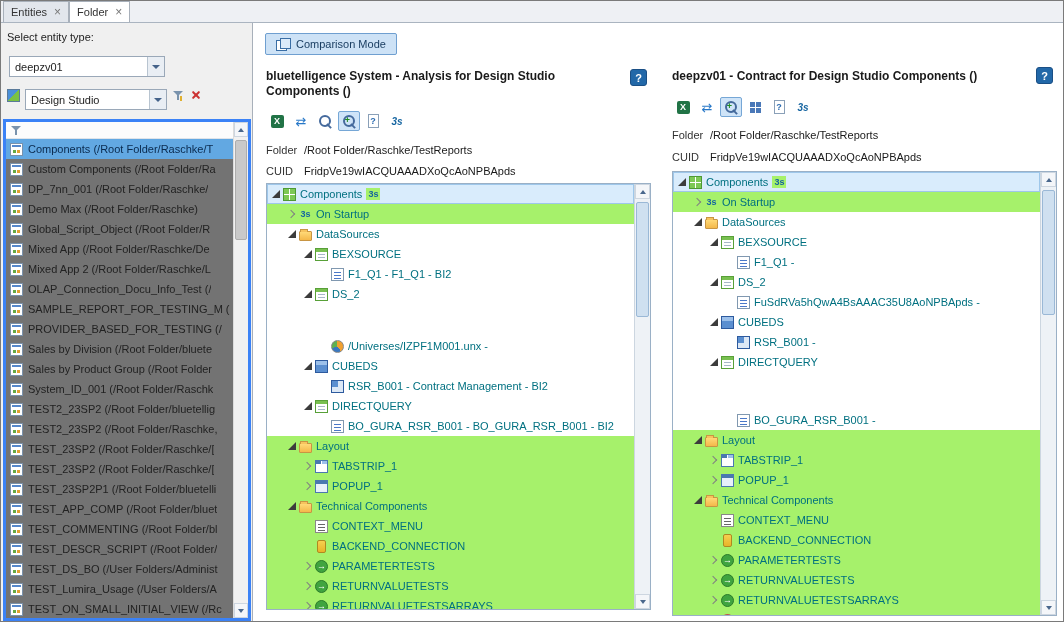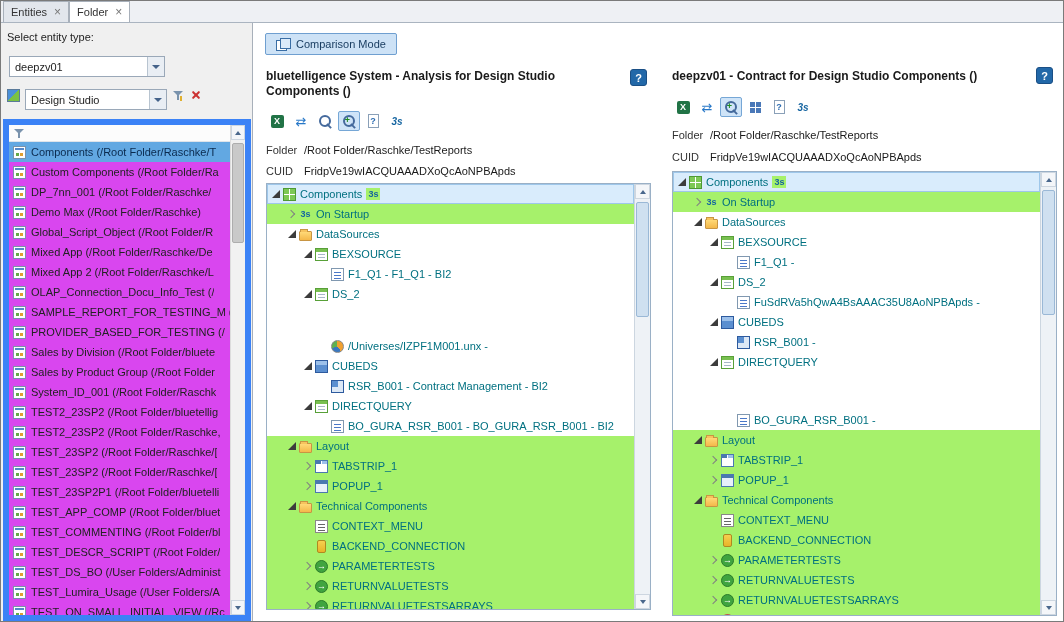--- a/index.html
+++ b/index.html
@@ -30,21 +30,21 @@
 
   .funnel{display:inline-block;width:13px;height:13px;position:relative;}
   .funnel::before{content:"";position:absolute;left:1px;top:2px;border-left:5px solid transparent;border-right:5px solid transparent;border-top:5px solid #7a93ad;}
   .funnel::after{content:"";position:absolute;left:5px;top:6px;width:2px;height:5px;background:#7a93ad;}
   .funnel.edit::after{box-shadow:3px 1px 0 #e0b030;}
   .clearx{display:inline-block;width:12px;height:12px;position:relative;}
   .clearx::before,.clearx::after{content:"";position:absolute;left:5px;top:1px;width:2px;height:10px;background:#cc3333;border-radius:1px;}
   .clearx::before{transform:rotate(45deg);}
   .clearx::after{transform:rotate(-45deg);}
 
-  .listbox{position:absolute;left:2px;right:1px;top:96px;bottom:0;background:#d946ef;border:6px solid #3b82f6;}
+  .listbox{position:absolute;left:2px;right:1px;top:96px;bottom:0;background:#737373;border:3px solid #3b82f6;}
   .filter-row{position:absolute;left:0;right:15px;top:0;height:17px;border-bottom:1px solid #dfe4ea;display:flex;align-items:center;padding-left:4px;background:#fcfcfc;}
   .erows{position:absolute;left:0;right:15px;top:17px;bottom:0;overflow:hidden;}
   .erow{height:20px;display:flex;align-items:center;gap:5px;padding-left:4px;white-space:nowrap;overflow:hidden;}
   .erow.sel{background:#62a8e2;color:#0a2a4e;}
   .elabel{overflow:hidden;white-space:nowrap;}
   .ic-report{background:#fff;border:1px solid #7a92ac;}
   .ic-report::before{content:"";position:absolute;top:1px;left:1px;width:9px;height:2px;background:#5588cc;}
   .ic-report::after{content:"";position:absolute;bottom:2px;left:2px;width:3px;height:3px;background:#66aa44;box-shadow:4px 0 0 #e0a030;}
 
   

